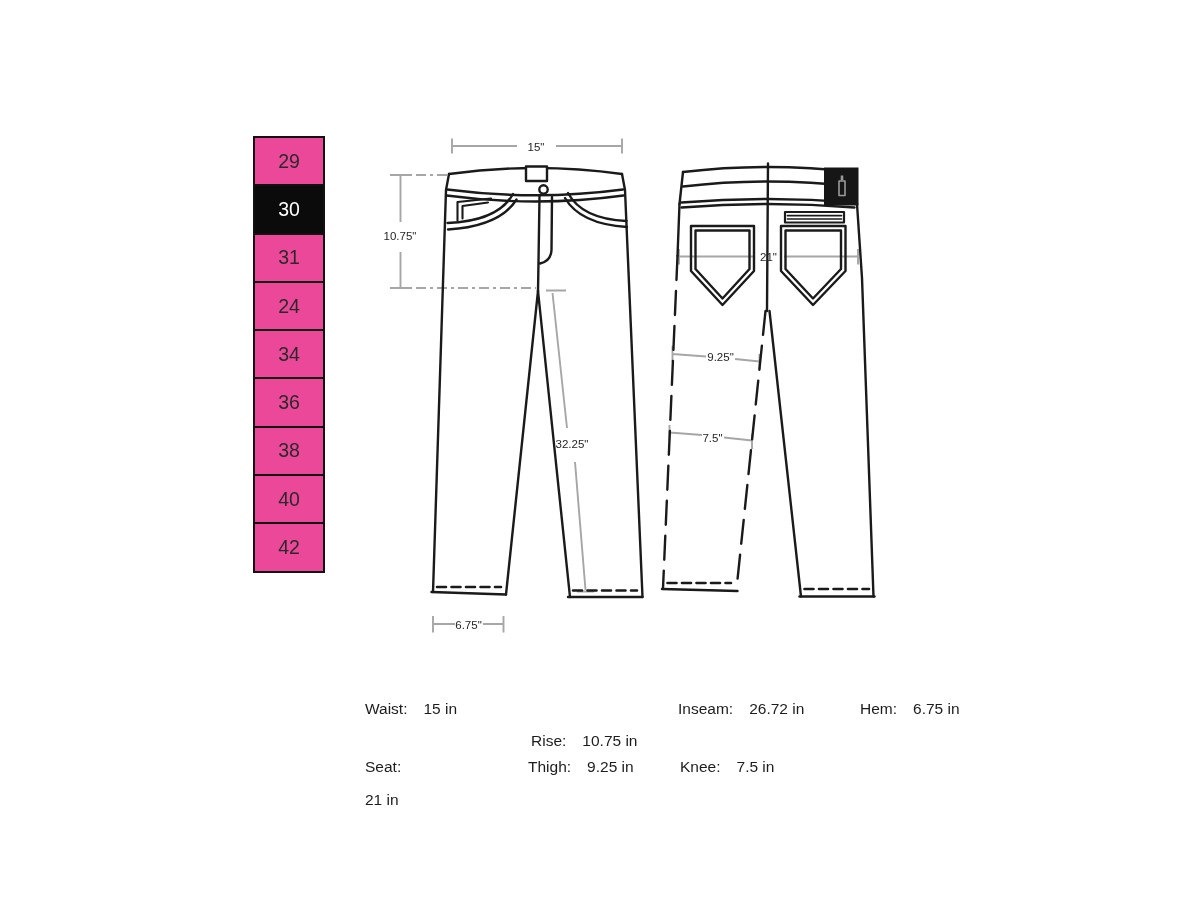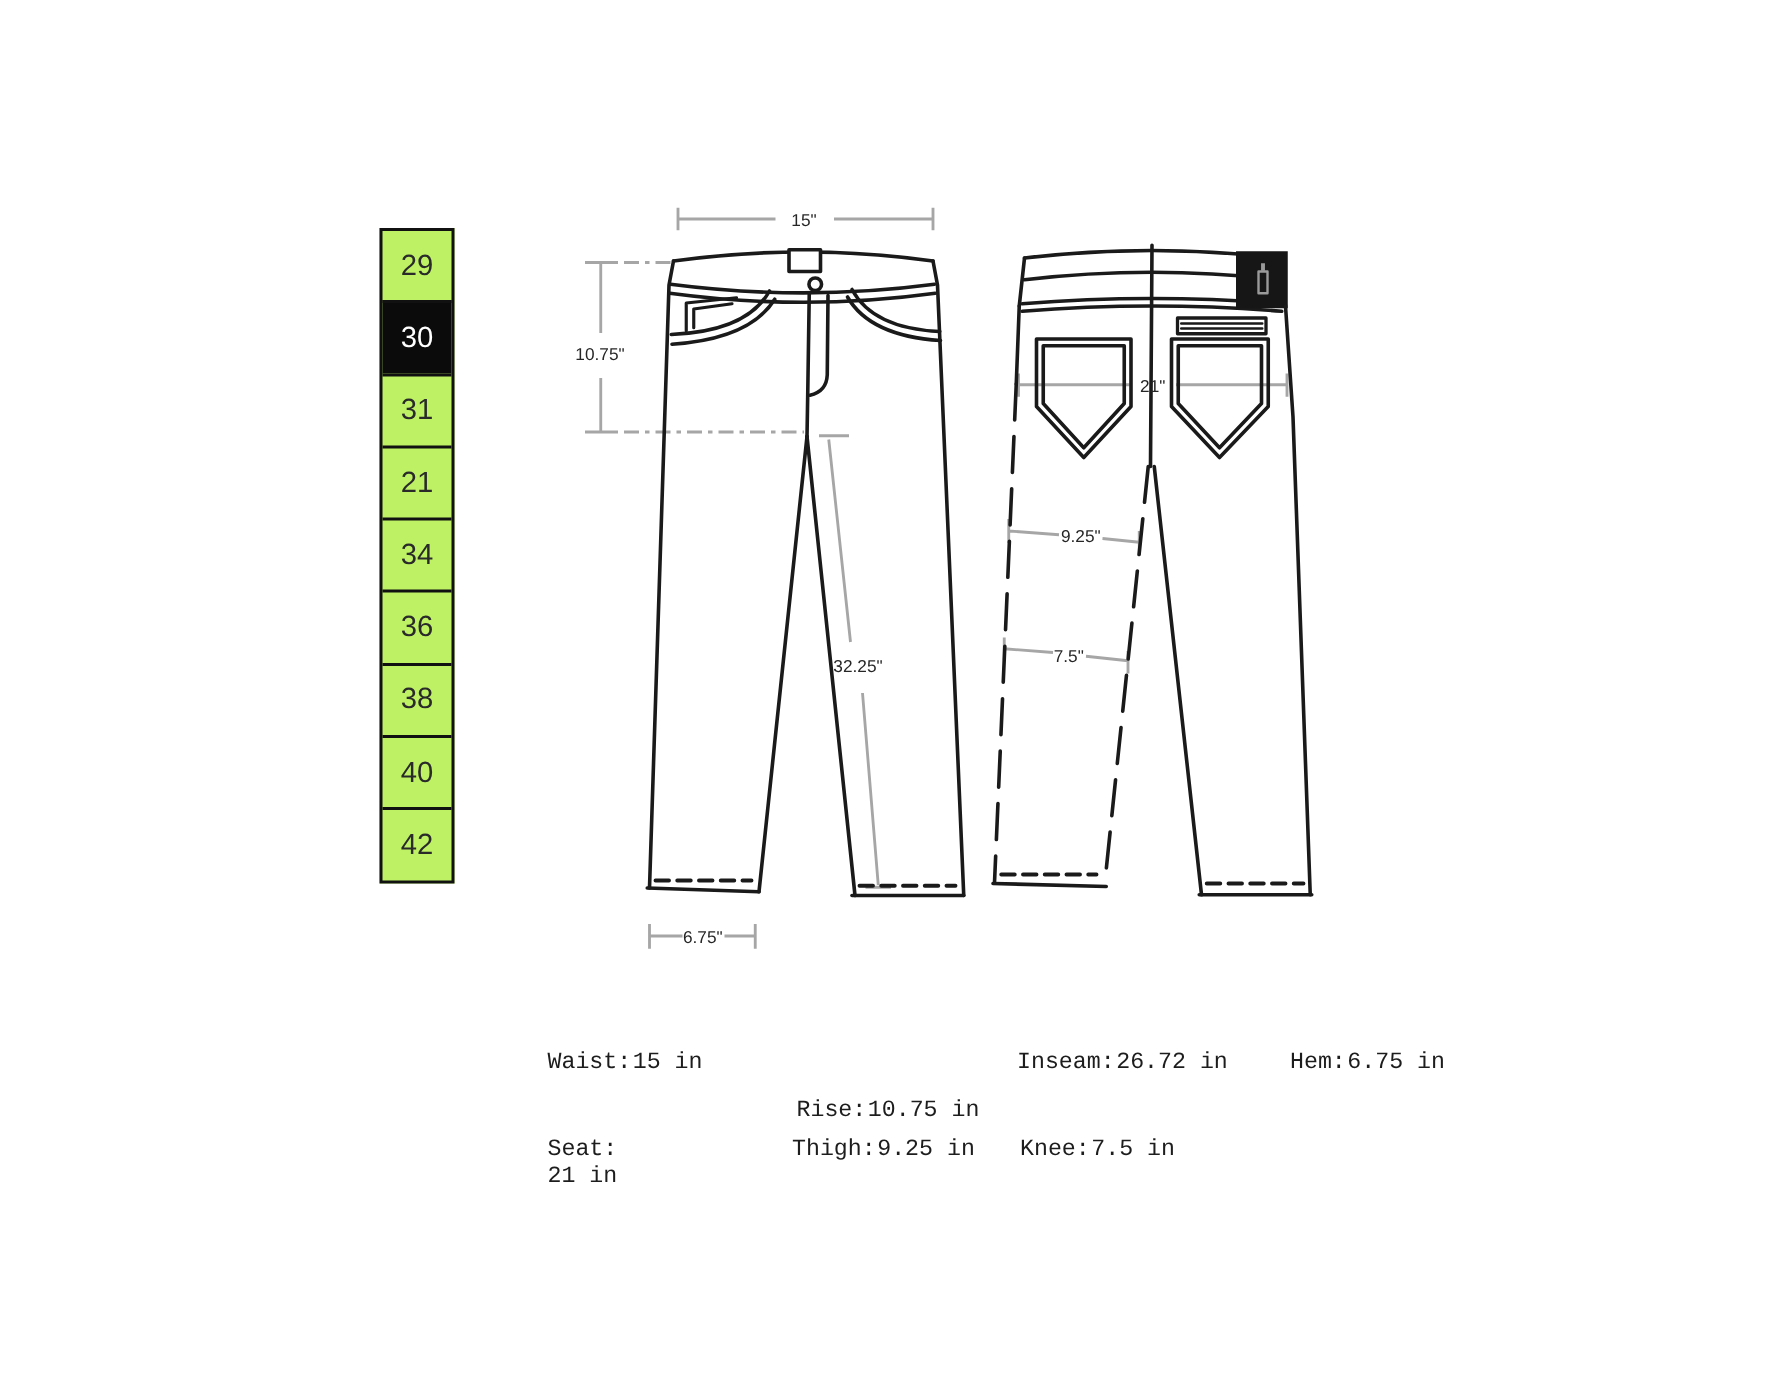--- a/index.html
+++ b/index.html
@@ -2,49 +2,49 @@
 <html><head>
 <meta charset="utf-8">
 <style>
   html,body{margin:0;padding:0;background:#fff;}
   .canvas{
     position:relative;width:1184px;height:915px;background:#ffffff;overflow:hidden;
     font-family:"Liberation Sans",sans-serif;
   }
   
   .size-col{
-    position:absolute;left:253px;top:152px;width:50px;
-    border:2.5px solid #111;box-sizing:border-box;background:#bef264;
+    position:absolute;left:253px;top:136px;width:72px;
+    border:2.5px solid #111;box-sizing:border-box;background:#ec4899;
   }
   .size-cell{
     height:46.3px;display:flex;align-items:center;justify-content:center;
     font-size:19.5px;color:#2a2a2a;border-top:2.5px solid #111;cursor:pointer;
     user-select:none;
   }
   .size-cell:first-child{border-top:none;}
   .size-cell.selected{background:#0b0b0b;color:#ffffff;}
   
   .diagram{position:absolute;left:0;top:0;width:1184px;height:915px;}
   .diagram text{font-family:"Liberation Sans",sans-serif;font-size:11.5px;fill:#262626;}
   
   .meas{
-    position:absolute;display:flex;gap:1px;font-size:15.5px;color:#1d1d1d;
-    white-space:nowrap;line-height:17px;font-family:Liberation Mono, monospace;
+    position:absolute;display:flex;gap:16px;font-size:15.5px;color:#1d1d1d;
+    white-space:nowrap;line-height:17px;
   }
 </style>
 </head>
 <body>
 
 <div class="canvas">
 
   <div class="size-col">
     <div class="size-cell">29</div>
     <div class="size-cell selected">30</div>
     <div class="size-cell">31</div>
-    <div class="size-cell">21</div>
+    <div class="size-cell">24</div>
     <div class="size-cell">34</div>
     <div class="size-cell">36</div>
     <div class="size-cell">38</div>
     <div class="size-cell">40</div>
     <div class="size-cell">42</div>
   </div>
 
   <svg class="diagram" viewBox="0 0 1184 915">
 
     <g stroke="#a6a6a6" stroke-width="1.9" fill="none">

